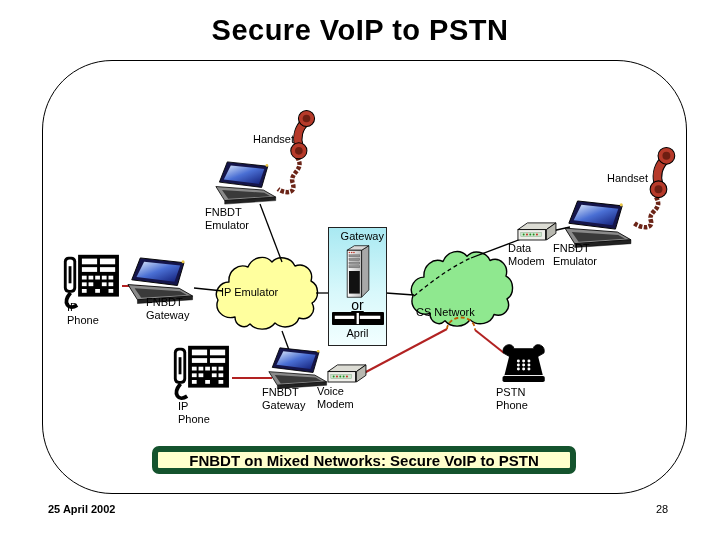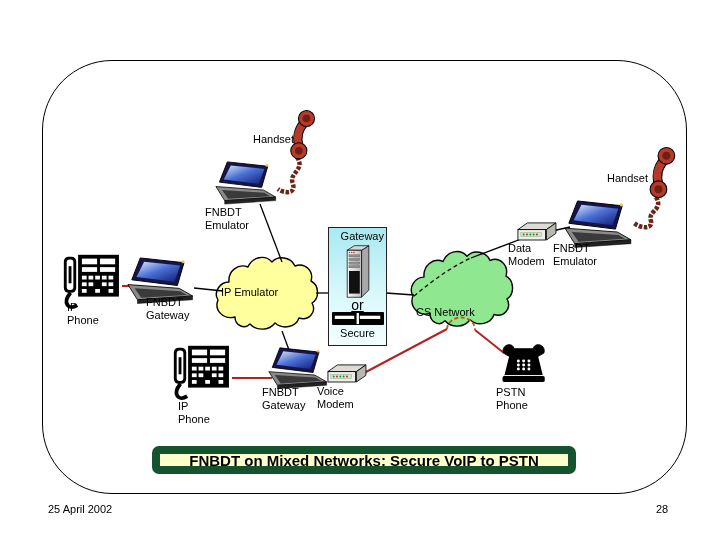--- a/index.html
+++ b/index.html
@@ -24,32 +24,33 @@
     position:absolute;left:328px;top:227px;width:59px;height:119px;
     background:linear-gradient(to bottom,#a9e9f2 0%,#d8f8fb 55%,#f2ffff 100%);
     border:1px solid #222;box-sizing:border-box;
     display:flex;flex-direction:column;align-items:center;
   }
   .gwbox .gw-label{font-size:11px;line-height:13px;margin-top:2px;align-self:flex-end;padding-right:2px;}
   .gwbox .or-label{font-size:14px;line-height:11px;text-decoration:underline;margin-top:1px;}
   .gwbox .router-label{font-size:11px;line-height:12px;margin-top:1px;}
   .caption{
     position:absolute;left:152px;top:446px;width:424px;height:28px;
-    background:#FFFFCC;border:8px solid #14532d;border-radius:7px;box-sizing:border-box;
+    background:#FFFFCC;border:6px solid #14532d;border-radius:7px;box-sizing:border-box;
     display:flex;align-items:center;justify-content:center;
     font-size:15px;font-weight:bold;
   }
-  .footer-date{position:absolute;left:48px;top:503px;font-size:11px;}
+  .footer-date{position:absolute;left:48px;top:503px;font-size:11px;font-weight:bold;}
   .page-number{position:absolute;left:656px;top:503px;width:30px;text-align:left;font-size:11px;}
 </style>
 </head>
 <body>
 
 <div class="slide">
 
+  <div class="title">Secure VoIP to PSTN</div>
 
   <div class="frame"></div>
 
   <svg class="art" width="720" height="540" viewBox="0 0 720 540">
     <defs>
       <linearGradient id="lcdGrad" x1="0" y1="0" x2="0.9" y2="1">
         <stop offset="0" stop-color="#dce8fb"></stop>
         <stop offset="0.5" stop-color="#4a6fd4"></stop>
         <stop offset="1" stop-color="#16247e"></stop>
       </linearGradient>
@@ -190,21 +191,21 @@
       <rect x="7" y="25" width="12" height="2.5" fill="#909090" stroke="#555" stroke-width="0.4"></rect>
       <rect x="7" y="31" width="12" height="25" fill="#111"></rect>
     </svg>
     <div class="or-label">or</div>
     <svg width="52" height="15" viewBox="0 0 56 16">
       <rect x="0" y="1" width="56" height="14" rx="1" fill="#000"></rect>
       <rect x="3" y="5" width="21" height="3.5" fill="#fff"></rect>
       <rect x="30" y="5" width="22" height="3.5" fill="#fff"></rect>
       <rect x="26.5" y="2" width="2.5" height="12" fill="#fff"></rect>
     </svg>
-    <div class="router-label">Secure</div>
+    <div class="router-label">April</div>
   </div>
 
   <div class="lbl" style="left:253px;top:133px;width:60px;">Handset</div>
   <div class="lbl" style="left:607px;top:172px;width:60px;">Handset</div>
   <div class="lbl" style="left:205px;top:206px;width:70px;">FNBDT
 Emulator</div>
   <div class="lbl" style="left:553px;top:242px;width:70px;">FNBDT
 Emulator</div>
   <div class="lbl" style="left:508px;top:242px;width:60px;">Data
 Modem</div>

